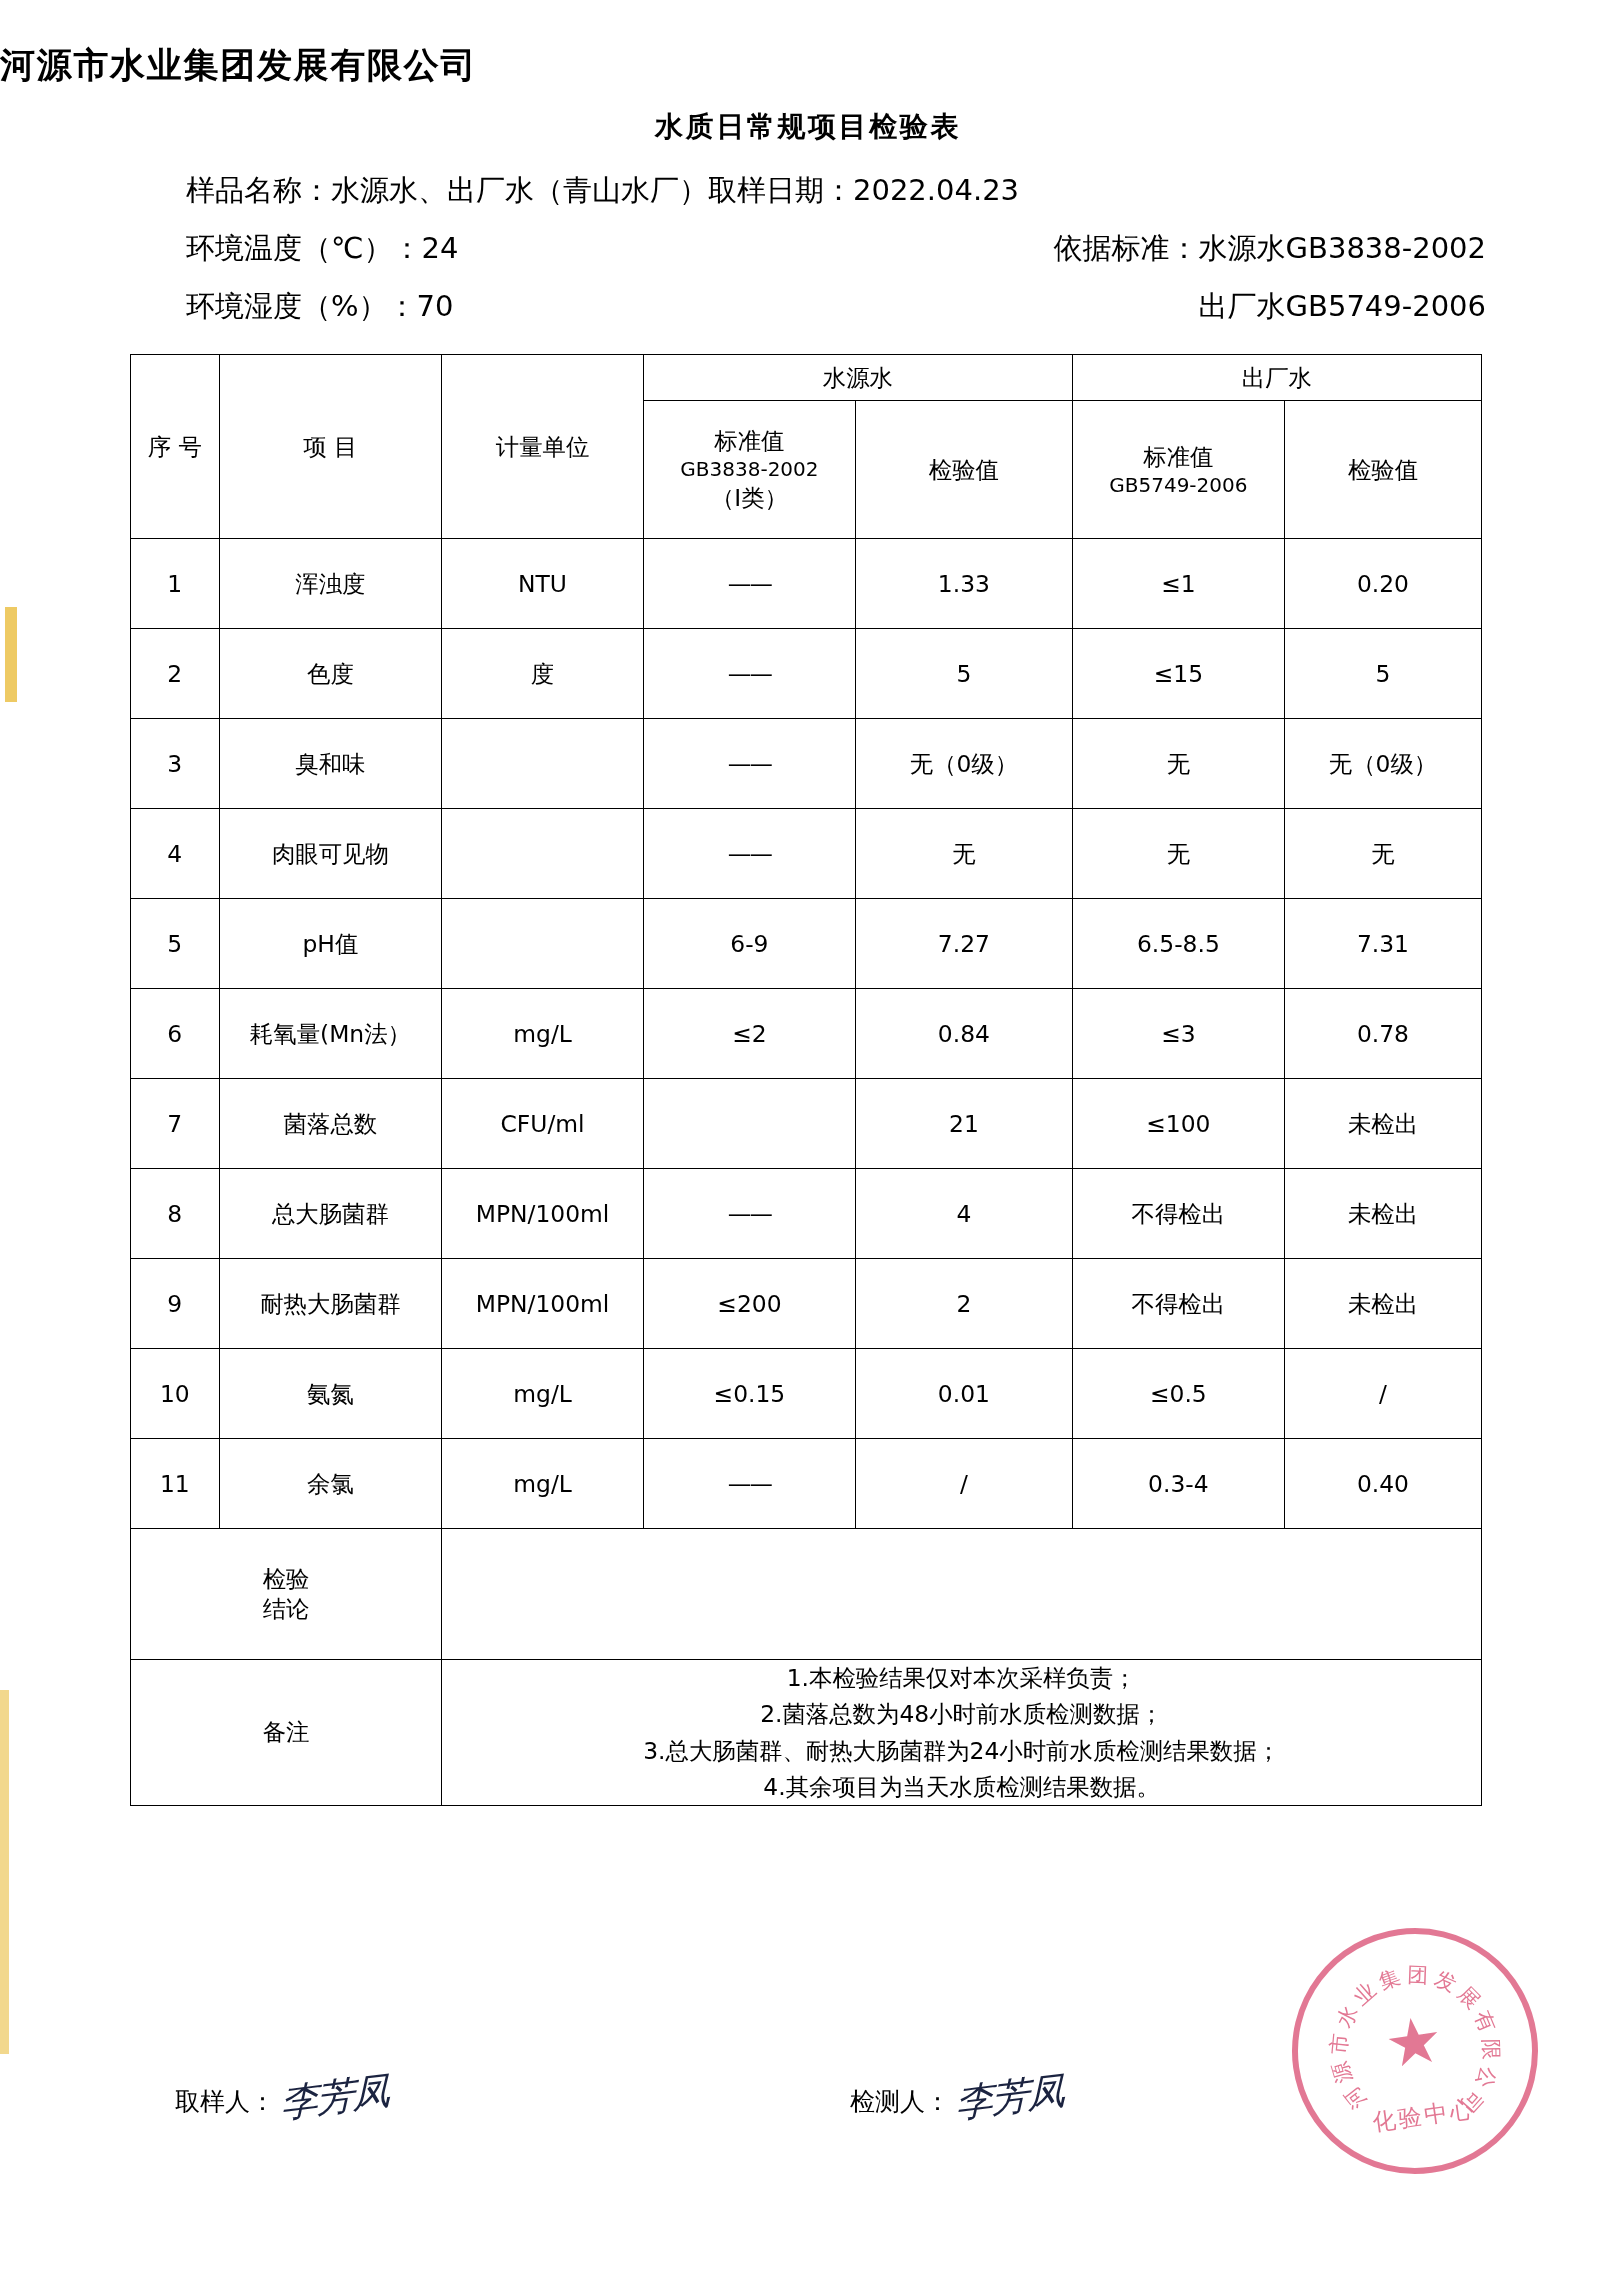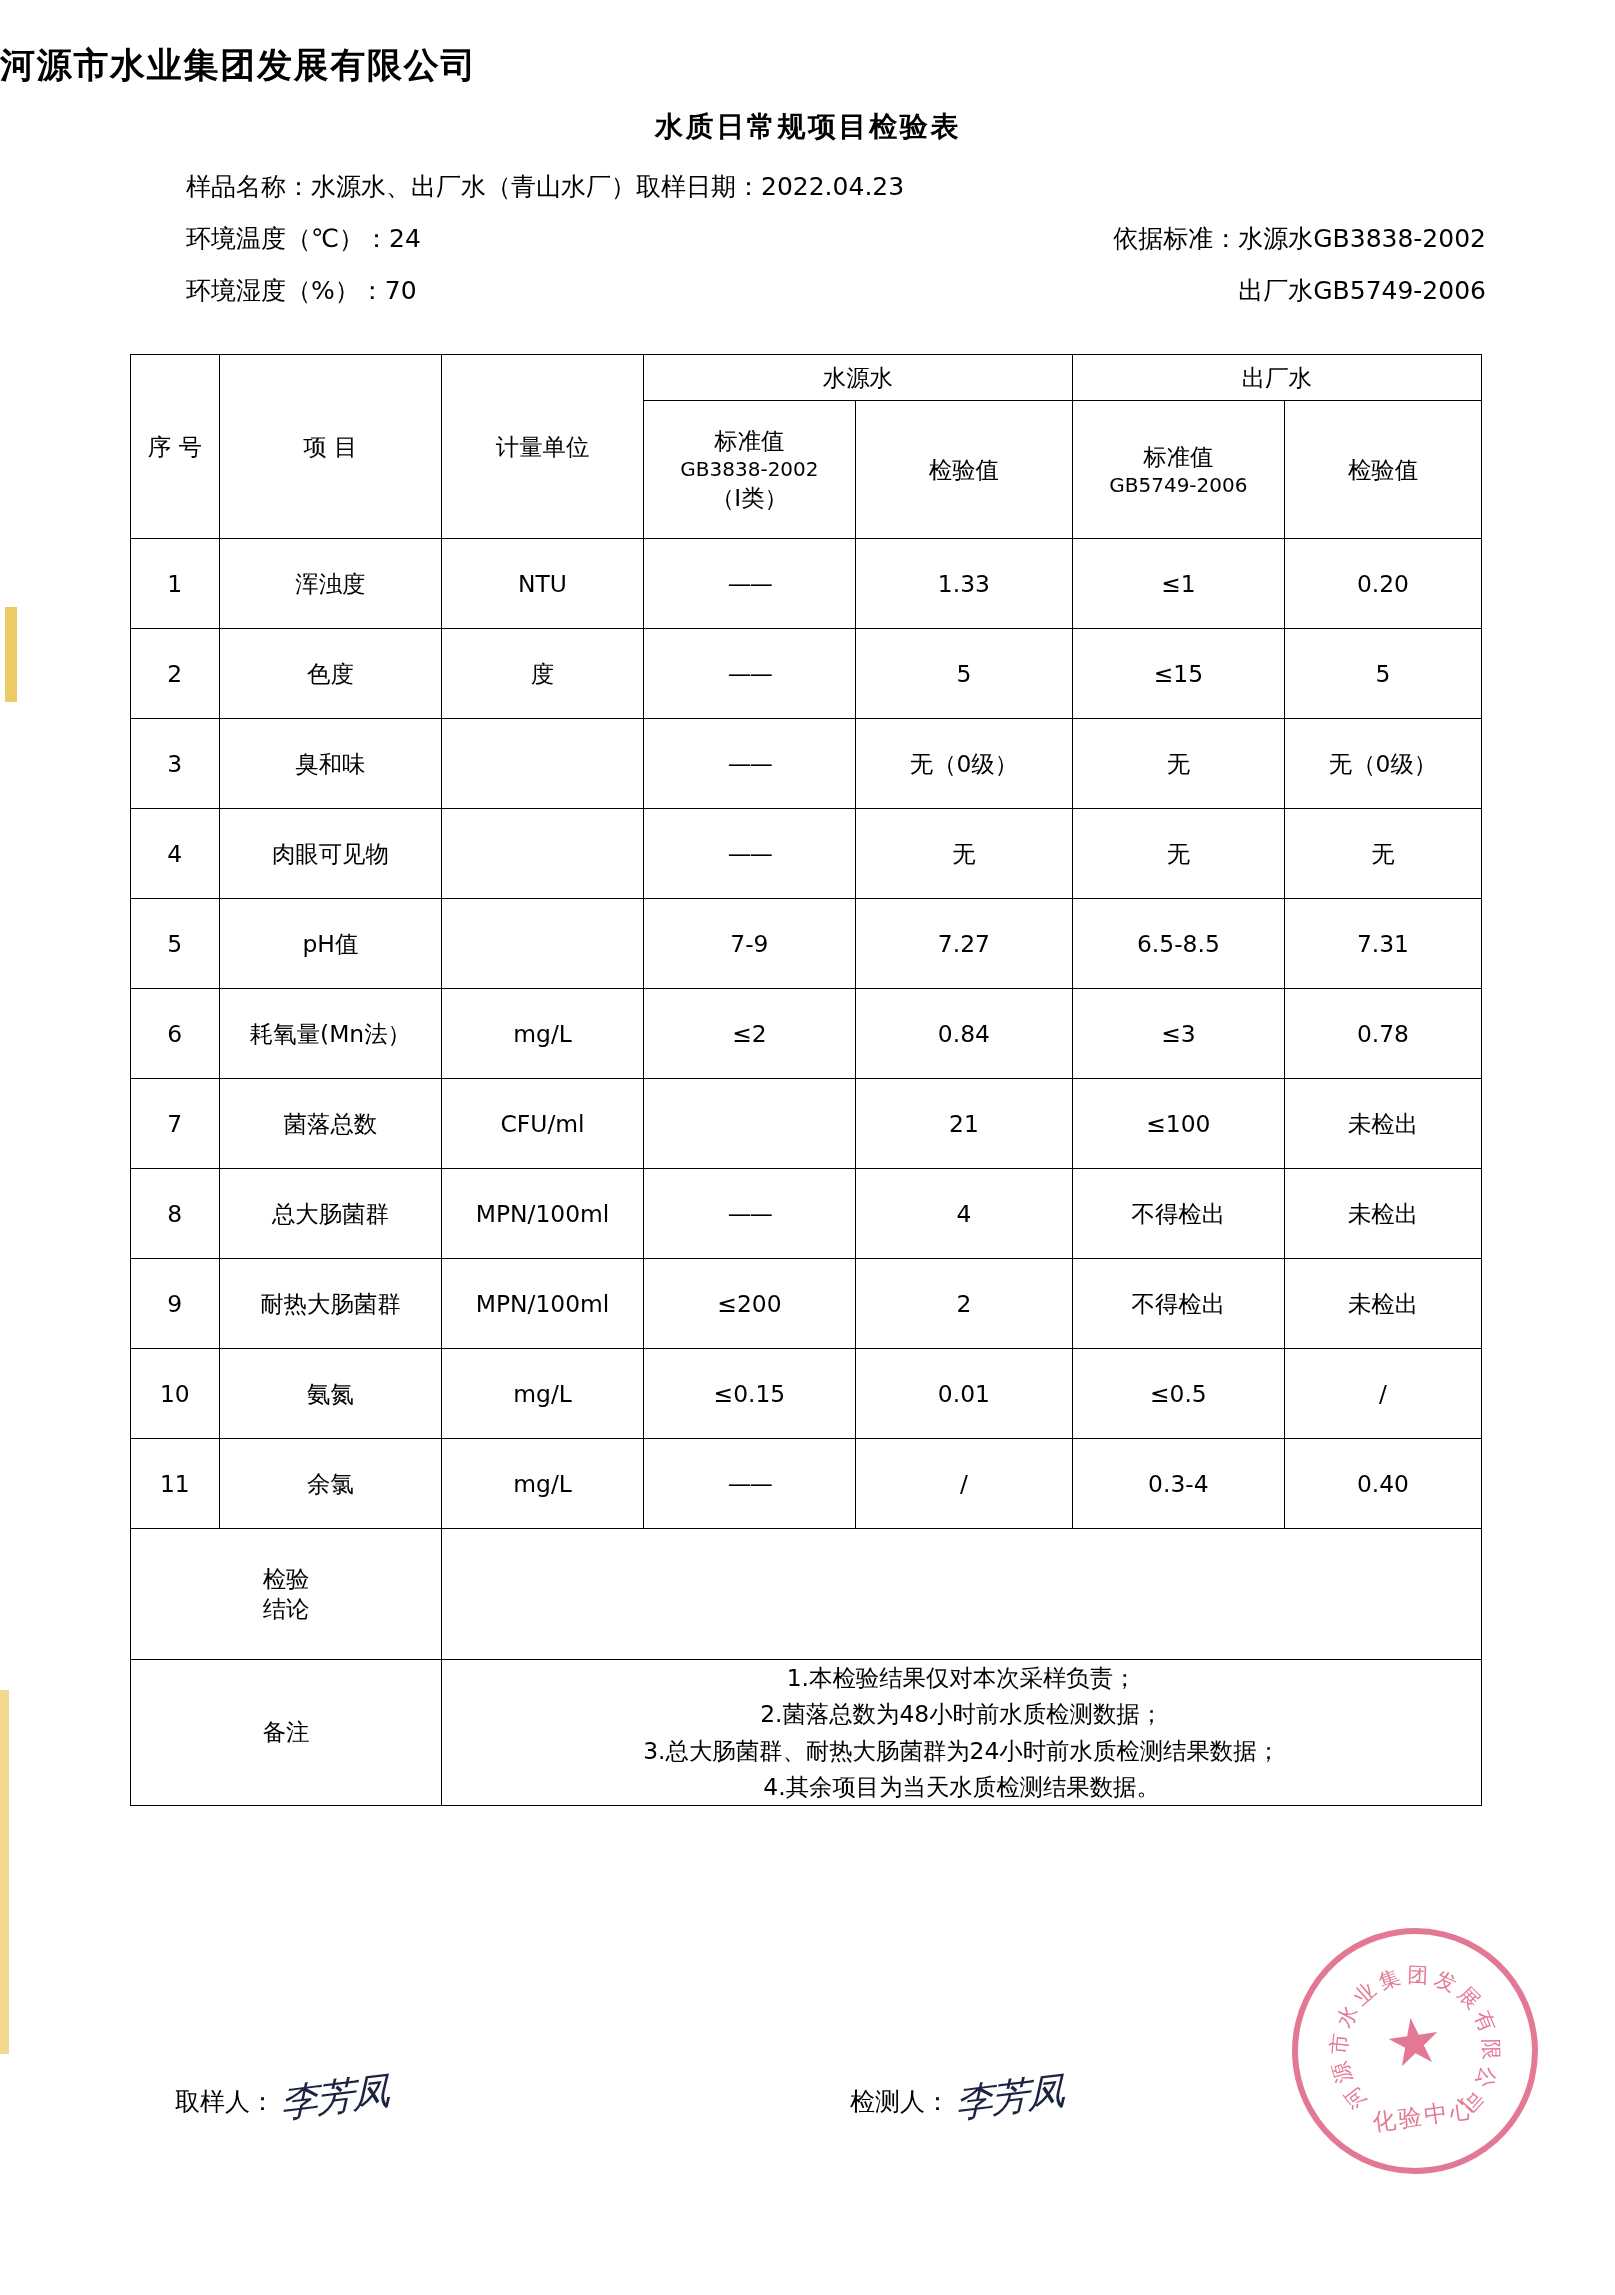--- a/index.html
+++ b/index.html
@@ -38,21 +38,21 @@
     letter-spacing: 2.6px;
     margin-top: 19px;
     color: #000;
     font-weight: bold;
   }
 
   .meta {
     margin: 22.5px 0 0 0;
     padding: 0 130px 0 186px;
     font-family: "DejaVu Sans", sans-serif;
-    font-size: 25px;
+    font-size: 29px;
     color: #000;
     line-height: 1.45;
   }
   .meta-row {
     display: flex;
     justify-content: space-between;
     align-items: baseline;
     white-space: nowrap;
   }
   .meta-left { display: inline-block; }
@@ -286,21 +286,21 @@
           <td class="unit"></td>
           <td class="val dash">——</td>
           <td class="val">无</td>
           <td class="val">无</td>
           <td class="val-bold">无</td>
         </tr>
         <tr class="data-row">
           <td class="idx">5</td>
           <td class="item">pH值</td>
           <td class="unit"></td>
-          <td class="val">7-9</td>
+          <td class="val">6-9</td>
           <td class="val">7.27</td>
           <td class="val">6.5-8.5</td>
           <td class="val-bold">7.31</td>
         </tr>
         <tr class="data-row">
           <td class="idx">6</td>
           <td class="item">耗氧量(Mn法）</td>
           <td class="unit">mg/L</td>
           <td class="val">≤2</td>
           <td class="val">0.84</td>

